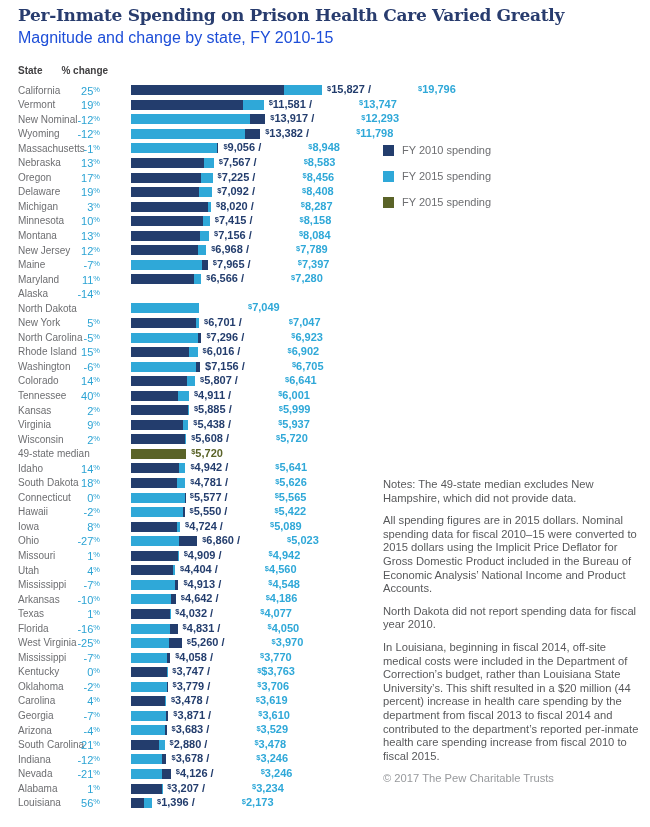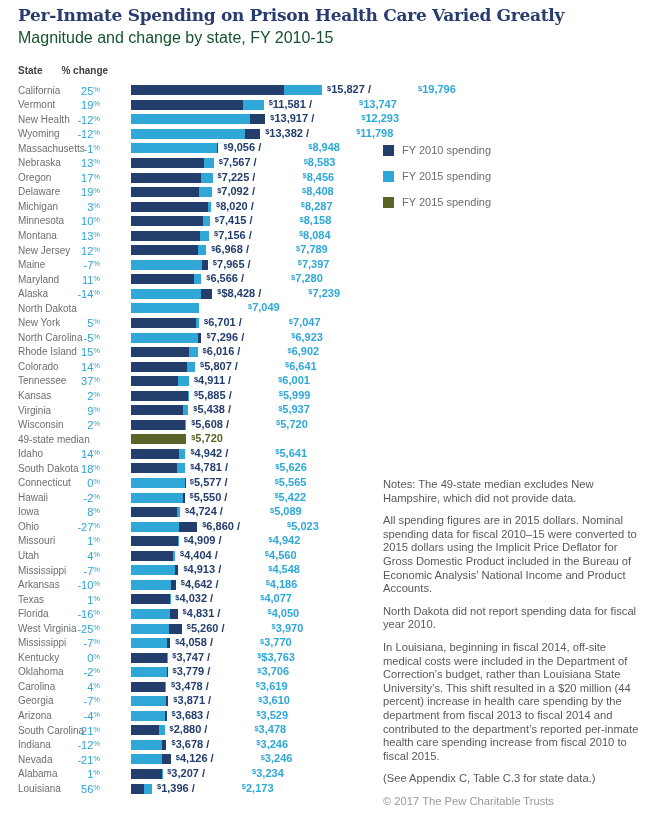--- a/index.html
+++ b/index.html
@@ -1,20 +1,20 @@
 <!DOCTYPE html>
 <html><head>
 <meta charset="utf-8">
 <style>
   html,body{margin:0;padding:0;background:#fff;}
   .page{position:relative;width:650px;height:824px;background:#fff;overflow:hidden;
         font-family:"Liberation Sans",sans-serif;}
   .title{position:absolute;left:18px;top:5px;margin:0;font-family:"DejaVu Serif",serif;
          font-size:17px;letter-spacing:-0.3px;color:#283c6e;font-weight:700;white-space:nowrap;}
-  .subtitle{position:absolute;left:18px;top:29px;margin:0;font-size:16px;color:#14532d;
+  .subtitle{position:absolute;left:18px;top:29px;margin:0;font-size:16px;color:#1d4ed8;
             font-weight:400;white-space:nowrap;}
   .colhead{position:absolute;left:18px;top:65px;font-size:10px;font-weight:700;color:#414042;}
   .ch-pct{margin-left:19px;}
   .rows{position:absolute;left:0;top:83px;width:650px;}
   .row{position:relative;height:14.56px;}
   .state{position:absolute;left:18px;top:1.5px;font-size:10px;color:#6d6e71;white-space:nowrap;}
   .pct{position:absolute;left:38px;width:62px;top:1.5px;text-align:right;font-size:11px;
        color:#2ba3d4;white-space:nowrap;}
   .psup{font-size:7.5px;position:relative;top:-3px;}
   .bars{position:absolute;left:131px;top:0;height:100%;display:flex;align-items:center;}
@@ -62,21 +62,21 @@
     <span class="pct"><span class="pnum">19</span><span class="psup">%</span></span>
     <div class="bars">
       <div class="segs">
             <div class="seg" style="width: 111.757px; background: rgb(35, 61, 109);"></div>
             <div class="seg" style="width: 20.9019px; background: rgb(47, 168, 216);"></div>
           </div>
       <span class="vlabel"><span class="v10"><span class="dsup">$</span>11,581</span><span class="sep"> / </span><span class="v15"><span class="dsup">$</span>13,747</span></span>
     </div>
   </div>
       <div class="row">
-    <span class="state">New Health</span>
+    <span class="state">New Nominal</span>
     <span class="pct"><span class="pnum">-12</span><span class="psup">%</span></span>
     <div class="bars">
       <div class="segs">
             <div class="seg" style="width: 118.627px; background: rgb(47, 168, 216);"></div>
             <div class="seg" style="width: 15.6716px; background: rgb(35, 61, 109);"></div>
           </div>
       <span class="vlabel"><span class="v10"><span class="dsup">$</span>13,917</span><span class="sep"> / </span><span class="v15"><span class="dsup">$</span>12,293</span></span>
     </div>
   </div>
       <div class="row">
@@ -196,27 +196,20 @@
       <div class="segs">
             <div class="seg" style="width: 63.3619px; background: rgb(35, 61, 109);"></div>
             <div class="seg" style="width: 6.8901px; background: rgb(47, 168, 216);"></div>
           </div>
       <span class="vlabel"><span class="v10"><span class="dsup">$</span>6,566</span><span class="sep"> / </span><span class="v15"><span class="dsup">$</span>7,280</span></span>
     </div>
   </div>
       <div class="row">
     <span class="state">Alaska</span>
     <span class="pct"><span class="pnum">-14</span><span class="psup">%</span></span>
-    <div class="bars">
-      <div class="segs">
-            <div class="seg" style="width: 69.8564px; background: rgb(47, 168, 216);"></div>
-            <div class="seg" style="width: 11.4739px; background: rgb(35, 61, 109);"></div>
-          </div>
-      <span class="vlabel"><span class="v10"><span class="dsup">$</span>$8,428</span><span class="sep"> / </span><span class="v15"><span class="dsup">$</span>7,239</span></span>
-    </div>
   </div>
       <div class="row">
     <span class="state">North Dakota</span>
     <span class="pct"><span class="pnum"></span><span class="psup"></span></span>
     <div class="bars">
       <div class="segs">
             <div class="seg" style="width: 68.0229px; background: rgb(47, 168, 216);"></div>
           </div>
       <span class="vlabel"><span class="v15"><span class="dsup">$</span>7,049</span></span>
     </div>
@@ -248,33 +241,44 @@
     <span class="pct"><span class="pnum">15</span><span class="psup">%</span></span>
     <div class="bars">
       <div class="segs">
             <div class="seg" style="width: 58.0544px; background: rgb(35, 61, 109);"></div>
             <div class="seg" style="width: 8.5499px; background: rgb(47, 168, 216);"></div>
           </div>
       <span class="vlabel"><span class="v10"><span class="dsup">$</span>6,016</span><span class="sep"> / </span><span class="v15"><span class="dsup">$</span>6,902</span></span>
     </div>
   </div>
       <div class="row">
+    <span class="state">Washington</span>
+    <span class="pct"><span class="pnum">-6</span><span class="psup">%</span></span>
+    <div class="bars">
+      <div class="segs">
+            <div class="seg" style="width: 64.7032px; background: rgb(47, 168, 216);"></div>
+            <div class="seg" style="width: 4.35215px; background: rgb(35, 61, 109);"></div>
+          </div>
+      <span class="vlabel"><span class="v10">$7,156</span><span class="sep"> / </span><span class="v15"><span class="dsup">$</span>6,705</span></span>
+    </div>
+  </div>
+      <div class="row">
     <span class="state">Colorado</span>
     <span class="pct"><span class="pnum">14</span><span class="psup">%</span></span>
     <div class="bars">
       <div class="segs">
             <div class="seg" style="width: 56.0376px; background: rgb(35, 61, 109);"></div>
             <div class="seg" style="width: 8.0481px; background: rgb(47, 168, 216);"></div>
           </div>
       <span class="vlabel"><span class="v10"><span class="dsup">$</span>5,807</span><span class="sep"> / </span><span class="v15"><span class="dsup">$</span>6,641</span></span>
     </div>
   </div>
       <div class="row">
     <span class="state">Tennessee</span>
-    <span class="pct"><span class="pnum">37</span><span class="psup">%</span></span>
+    <span class="pct"><span class="pnum">40</span><span class="psup">%</span></span>
     <div class="bars">
       <div class="segs">
             <div class="seg" style="width: 47.3912px; background: rgb(35, 61, 109);"></div>
             <div class="seg" style="width: 10.5185px; background: rgb(47, 168, 216);"></div>
           </div>
       <span class="vlabel"><span class="v10"><span class="dsup">$</span>4,911</span><span class="sep"> / </span><span class="v15"><span class="dsup">$</span>6,001</span></span>
     </div>
   </div>
       <div class="row">
     <span class="state">Kansas</span>
@@ -598,16 +602,15 @@
       <span class="lg-swatch" style="background: rgb(90, 99, 40);"></span>
       <span class="lg-label">FY 2015 spending</span>
     </div>
   </div>
 
   <div class="notes">
     <p>Notes: The 49-state median excludes New Hampshire, which did not provide data.</p>
     <p>All spending figures are in 2015 dollars. Nominal spending data for fiscal 2010–15 were converted to 2015 dollars using the Implicit Price Deflator for Gross Domestic Product included in the Bureau of Economic Analysis’ National Income and Product Accounts.</p>
     <p>North Dakota did not report spending data for fiscal year 2010.</p>
     <p>In Louisiana, beginning in fiscal 2014, off-site medical costs were included in the Department of Correction’s budget, rather than Louisiana State University’s. This shift resulted in a $20 million (44 percent) increase in health care spending by the department from fiscal 2013 to fiscal 2014 and contributed to the department’s reported per-inmate health care spending increase from fiscal 2010 to fiscal 2015.</p>
-    <p>(See Appendix C, Table C.3 for state data.)</p>
     <p class="copyright">© 2017 The Pew Charitable Trusts</p>
   </div>
 </div>
 
 </body></html>

